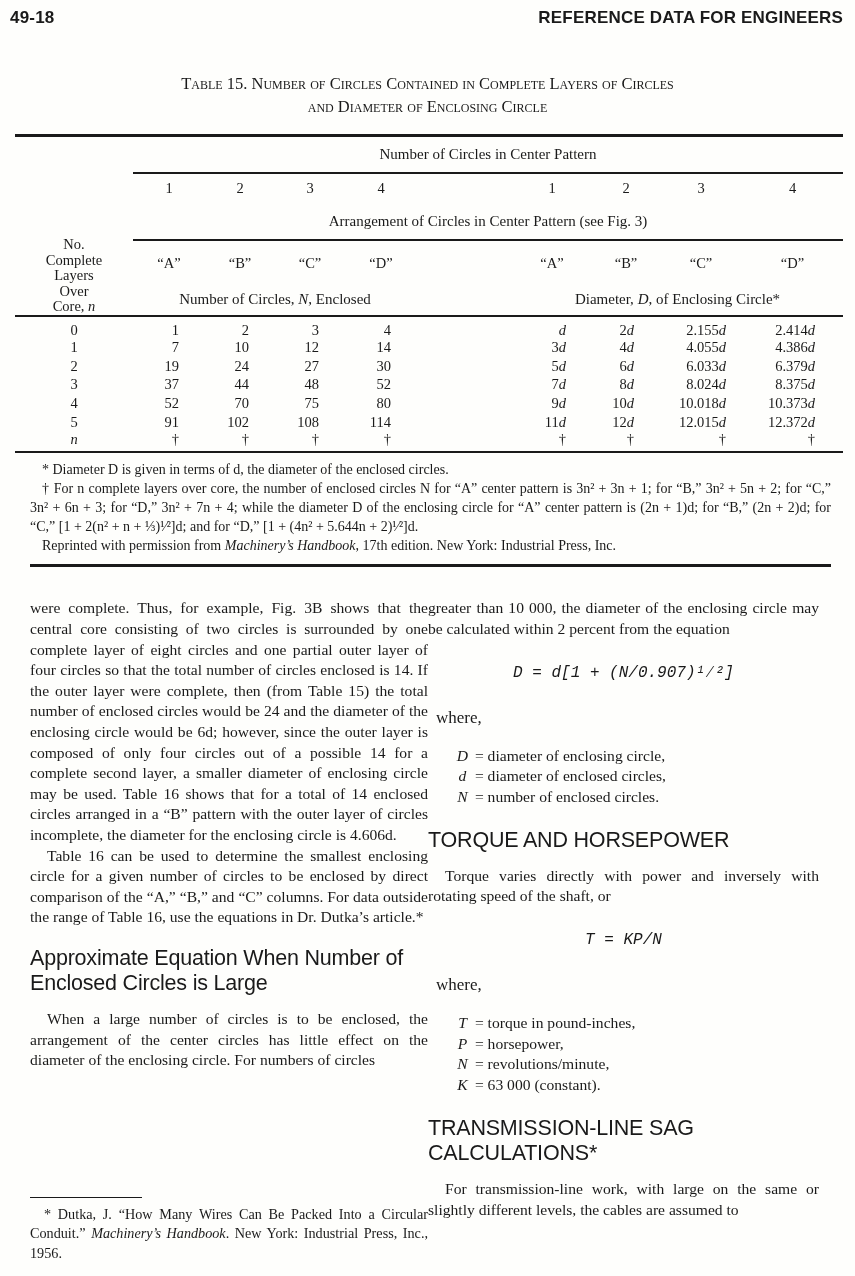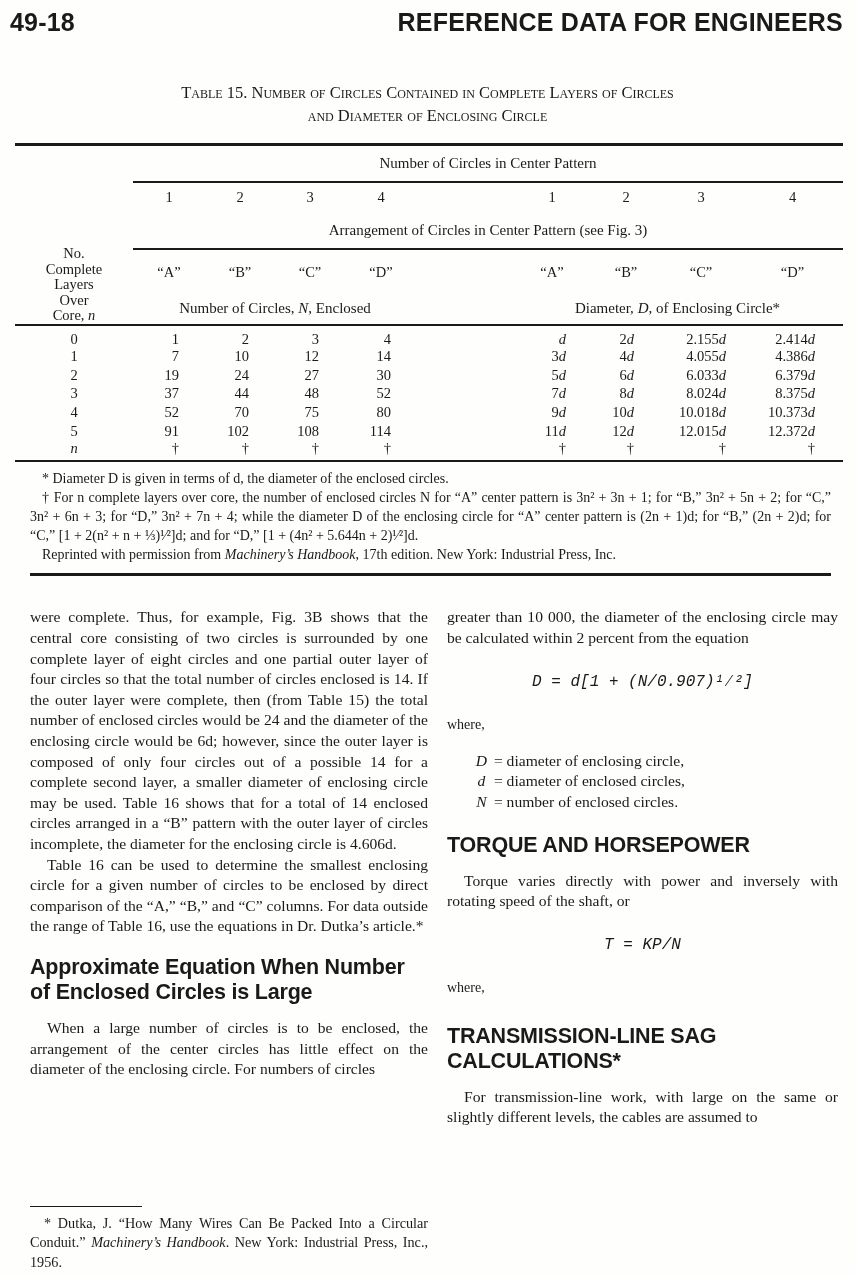--- a/index.html
+++ b/index.html
@@ -5,21 +5,21 @@
   * { box-sizing: border-box; }
   body { margin: 0; background: #ffffff; }
   .page {
     width: 855px; height: 1276px; background: #fefefc; color: #1a1a1a;
     font-family: "Liberation Serif", serif; position: relative; overflow: hidden;
   }
   
   .page-header {
     display: flex; justify-content: space-between; align-items: baseline;
     padding: 8px 12px 0 10px;
-    font-family: "Liberation Sans", sans-serif; font-weight: 700; font-size: 25px;
+    font-family: "Liberation Sans", sans-serif; font-weight: 700; font-size: 17px;
     letter-spacing: 0.2px;
   }
   
   .table-title {
     margin-top: 44px; text-align: center;
     font-variant: small-caps; font-size: 16.5px; line-height: 23px;
   }
   
   .tbl-wrap { margin: 16px 12px 0 15px; }
   table.tbl {
@@ -45,32 +45,32 @@
   tbody td:nth-child(n+2):nth-child(-n+5) { text-align: right; padding-right: 26px; }
   tbody td:nth-child(n+7) { text-align: right; padding-right: 26px; }
   tbody td:nth-child(9) { padding-right: 16px; }
   tbody td:nth-child(10) { padding-right: 28px; }
   td.it, .it { font-style: italic; }
   
   .tbl-notes { margin: 7px 12px 0 15px; font-size: 14px; line-height: 19px; text-align: justify; }
   .tbl-notes p { margin: 0; text-indent: 12px; }
   .tbl-bottom-rule { margin: 9px 12px 0 15px; border-top: 3.5px solid #1a1a1a; }
   
-  .cols { display: flex; gap: 19px; padding: 0 17px 0 30px; margin-top: 31px; height: 665px; }
+  .cols { display: flex; padding: 0 17px 0 30px; margin-top: 31px; height: 665px; }
   .col { display: flex; flex-direction: column; }
   .col-left { width: 398px; }
   .col-right { width: 391px; }
   p.body { margin: 0; text-align: justify; font-size: 15.6px; line-height: 20.6px; }
   p.ind { text-indent: 17px; }
   h2.sans {
-    font-family: "Liberation Sans", sans-serif; font-weight: 700;
+    font-family: "Liberation Sans", sans-serif; font-weight: 400;
     font-size: 21.5px; line-height: 25.5px; margin: 18px 0 12px; letter-spacing: -0.2px;
   }
   .eq { text-align: center; font-style: italic; font-size: 16px; margin: 24px 0 22px; font-family: Liberation Mono, monospace; }
-  .where { margin: 4px 0 10px; font-size: 14px; }
+  .where { margin: 4px 8px 10px; font-size: 17px; }
   .defs { margin: 8px 0 2px 26px; }
   .def { font-size: 15.6px; line-height: 20.8px; }
   .def .sym { display: inline-block; width: 17px; text-align: center; font-style: italic; }
   
   .colfoot { margin-top: auto; font-size: 14.2px; line-height: 19.5px; text-align: justify; }
   .colfoot p { margin: 0; text-indent: 14px; }
   .foot-rule { width: 112px; border-top: 1.6px solid #1a1a1a; margin-bottom: 7px; }
 </style>
 </head>
 <body>
@@ -258,18 +258,24 @@
       <div class="where">where,</div>
       <div class="defs">
         <div class="def"><span class="sym">D</span> <span>= diameter of enclosing circle,</span></div>
         <div class="def"><span class="sym">d</span> <span>= diameter of enclosed circles,</span></div>
         <div class="def"><span class="sym">N</span> <span>= number of enclosed circles.</span></div>
       </div>
       <h2 class="sans">TORQUE AND HORSEPOWER</h2>
       <p class="body ind">Torque varies directly with power and inversely with rotating speed of the shaft, or</p>
       <div class="eq">T = KP/N</div>
       <div class="where">where,</div>
+      <div class="defs">
+        <div class="def"><span class="sym">T</span> <span>= torque in pound-inches,</span></div>
+        <div class="def"><span class="sym">P</span> <span>= horsepower,</span></div>
+        <div class="def"><span class="sym">N</span> <span>= revolutions/minute,</span></div>
+        <div class="def"><span class="sym">K</span> <span>= 63 000 (constant).</span></div>
+      </div>
       <h2 class="sans">TRANSMISSION-LINE SAG CALCULATIONS*</h2>
       <p class="body ind">For transmission-line work, with large on the same or slightly different levels, the cables are assumed to</p>
     </div>
 
   </div>
 </div>
 
 </body></html>

